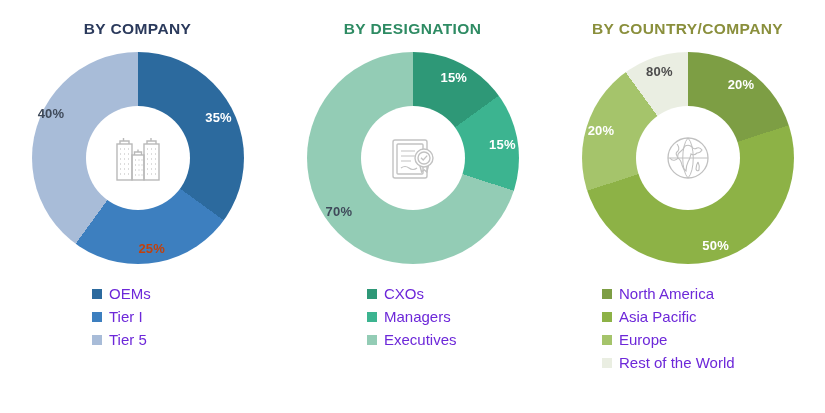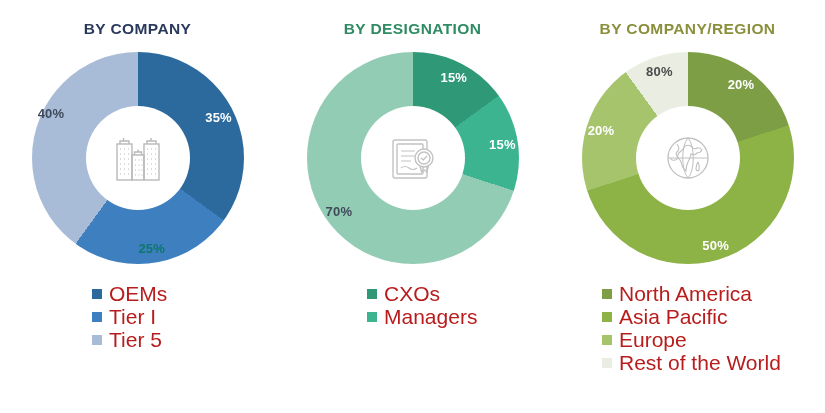--- a/index.html
+++ b/index.html
@@ -94,22 +94,22 @@
     align-items: center;
     height: 23px;
   }
   .legend-swatch {
     width: 10px;
     height: 10px;
     margin-right: 7px;
     flex: 0 0 auto;
   }
   .legend-label {
-    font-size: 21px;
-    color: #b91c1c;
+    font-size: 15px;
+    color: #6d28d9;
     line-height: 1;
     white-space: nowrap;
   }
 </style>
 </head>
 <body>
 
 <div class="board">
 
   <div class="panel panel-1">
@@ -142,21 +142,21 @@
               <path d="M40 47 h1 M44 47 h1 M48 47 h1"></path>
               <path d="M28 33 h1 M31.5 33 h1 M34.5 33 h1"></path>
               <path d="M28 38 h1 M31.5 38 h1 M34.5 38 h1"></path>
               <path d="M28 43 h1 M31.5 43 h1 M34.5 43 h1"></path>
               <path d="M28 48 h1 M31.5 48 h1 M34.5 48 h1"></path>
             </g>
           </svg>
         </span>
       </div>
       <div class="slice-label" id="lbl-0-0" style="left: 187.055px; top: 64.7005px; color: rgb(255, 255, 255);">35%</div>
-      <div class="slice-label" id="lbl-0-1" style="left: 120.231px; top: 195.85px; color: #0f766e;">25%</div>
+      <div class="slice-label" id="lbl-0-1" style="left: 120.231px; top: 195.85px; color: #c2410c;">25%</div>
       <div class="slice-label" id="lbl-0-2" style="left: 19.4824px; top: 61px; color: rgb(63, 74, 90);">40%</div>
     </div>
 
     <div class="legend">
       <div class="legend-item">
         <span class="legend-swatch" id="sw-0-0" style="background: rgb(44, 106, 158);"></span>
         <span class="legend-label">OEMs</span>
       </div>
       <div class="legend-item">
         <span class="legend-swatch" id="sw-0-1" style="background: rgb(61, 127, 191);"></span>
@@ -195,25 +195,29 @@
 
     <div class="legend">
       <div class="legend-item">
         <span class="legend-swatch" id="sw-1-0" style="background: rgb(46, 152, 119);"></span>
         <span class="legend-label">CXOs</span>
       </div>
       <div class="legend-item">
         <span class="legend-swatch" id="sw-1-1" style="background: rgb(60, 180, 144);"></span>
         <span class="legend-label">Managers</span>
       </div>
+      <div class="legend-item">
+        <span class="legend-swatch" id="sw-1-2" style="background: rgb(147, 204, 181);"></span>
+        <span class="legend-label">Executives</span>
+      </div>
     </div>
   </div>
 
   <div class="panel panel-3">
-    <div class="panel-title" style="color: rgb(138, 143, 60);">BY COMPANY/REGION</div>
+    <div class="panel-title" style="color: rgb(138, 143, 60);">BY COUNTRY/COMPANY</div>
 
     <div class="donut-wrap">
       <div class="donut" id="donut-2" style="background: conic-gradient(rgb(125, 158, 68) 0%, rgb(125, 158, 68) 20%, rgb(141, 178, 70) 20%, rgb(141, 178, 70) 70%, rgb(165, 196, 107) 70%, rgb(165, 196, 107) 90%, rgb(234, 238, 226) 90%, rgb(234, 238, 226) 100%);"></div>
       <div class="donut-hole">
         <span>
           <svg width="60" height="60" viewBox="0 0 60 60" fill="none" stroke="#c0c0c0" stroke-width="1.3">
             <circle cx="30" cy="30" r="20"></circle>
             <path d="M30 10 c-7 7 -7 33 0 40 c7 -7 7 -33 0 -40" stroke-width="1"></path>
             <path d="M10 30 h40" stroke-width="1"></path>
             <path d="M19 16 q3 4 1 7 q-3 2 -1 5 q2 3 -2 4 q-3 1 -5 -2" stroke-width="1.1"></path>

